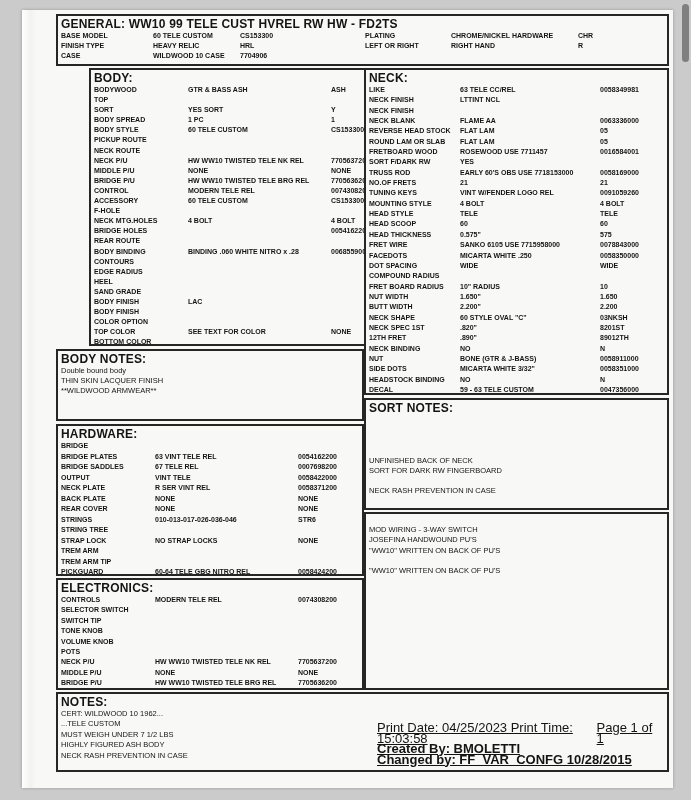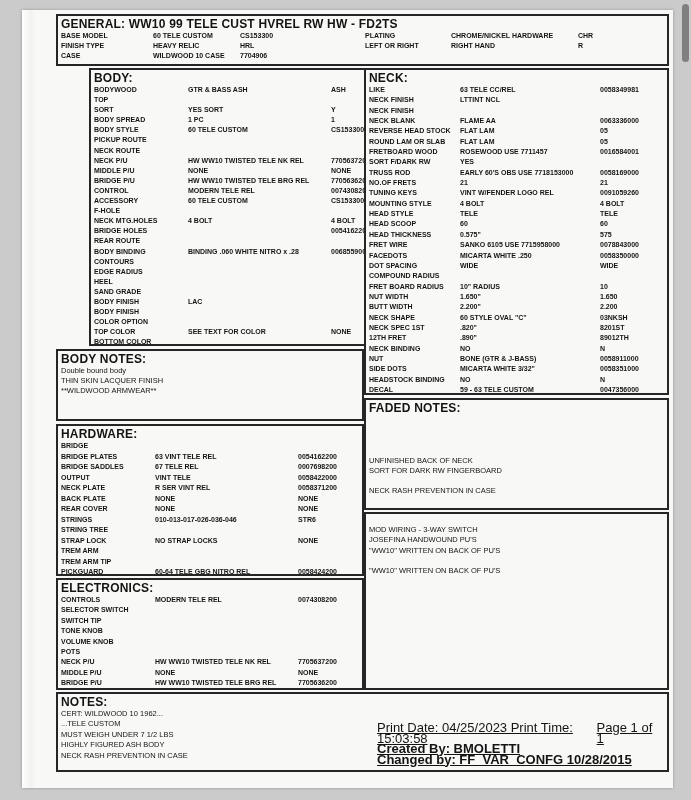--- a/index.html
+++ b/index.html
@@ -524,21 +524,21 @@
             </div>
             <div class="srow">
               <span class="slabel">DECAL</span>
               <span class="svalue">59 - 63 TELE CUSTOM</span>
               <span class="scode">0047356000</span>
             </div>
           </div>
       </div>
 
       <div class="box necknotes-box">
-        <div class="box-title">FADED NOTES:</div>
+        <div class="box-title">SORT NOTES:</div>
         <div>
             <div class="nline">&nbsp;</div>
             <div class="nline">&nbsp;</div>
             <div class="nline">&nbsp;</div>
             <div class="nline">&nbsp;</div>
             <div class="nline">UNFINISHED BACK OF NECK</div>
             <div class="nline">SORT FOR DARK RW FINGERBOARD</div>
             <div class="nline">&nbsp;</div>
             <div class="nline">NECK RASH PREVENTION IN CASE</div>
           </div>

